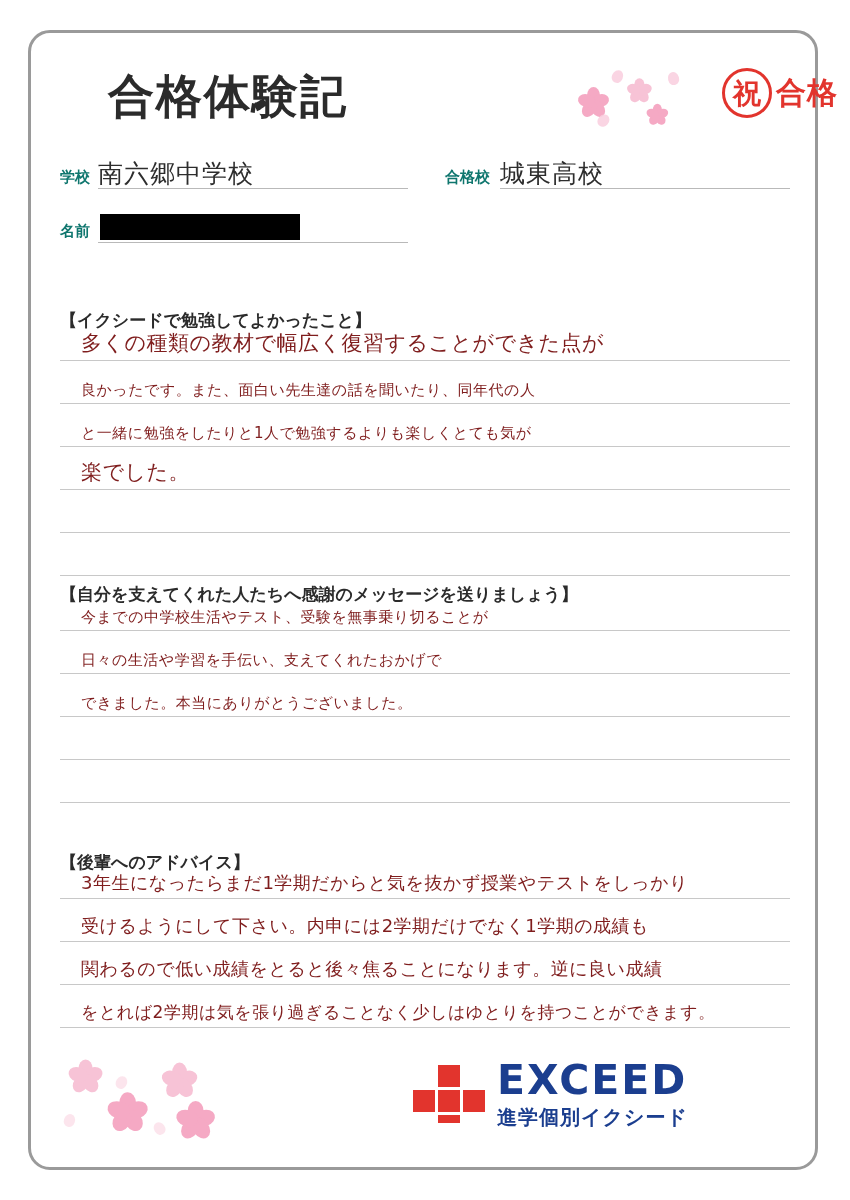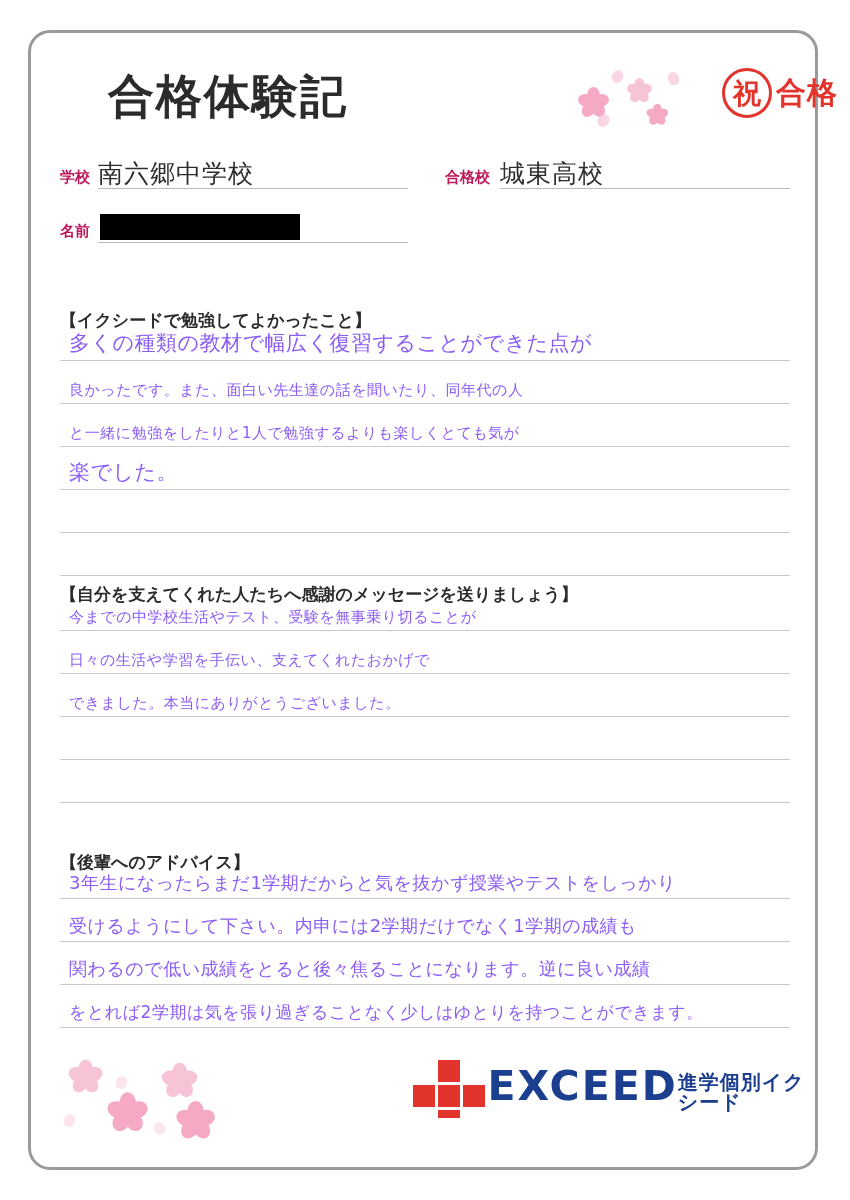--- a/index.html
+++ b/index.html
@@ -129,21 +129,21 @@
   .field-row {
     position: absolute;
     left: 60px;
     width: 730px;
     height: 34px;
   }
   .field-label {
     position: absolute;
     font-size: 15px;
     font-weight: bold;
-    color: #be185d;
+    color: #0f766e;
     top: 10px;
     font-family: "DejaVu Sans", sans-serif;
   }
   .field-line {
     position: absolute;
     border-bottom: 1px solid #b9b9b9;
     height: 30px;
   }
   .hand {
     position: absolute;
@@ -174,25 +174,25 @@
     left: 60px;
     width: 730px;
   }
   .ruled {
     border-bottom: 1px solid #c8c8c8;
     height: 42px;
     position: relative;
   }
   .answer {
     position: absolute;
-    left: 9px;
+    left: 21px;
     bottom: 3px;
     font-family: "DejaVu Sans", sans-serif;
     font-size: 21px;
-    color: #8b5cf6;
+    color: #7f1d1d;
     white-space: nowrap;
     letter-spacing: 0.5px;
   }
   .answer.small { font-size: 15px; }
 
   
   .footer {
     position: absolute;
     left: 28px;
     top: 1040px;
@@ -212,20 +212,21 @@
     height: 58px;
     margin-right: 12px;
   }
   .logo-mark span {
     position: absolute;
     background: #e2342d;
     display: block;
   }
   .logo-text {
     display: flex;
+    flex-direction: column;
     line-height: 1;
   }
   .exceed {
     font-family: "DejaVu Sans", sans-serif;
     font-weight: bold;
     font-size: 41px;
     color: #1b3e8f;
     letter-spacing: 2px;
   }
   .exceed-sub {

